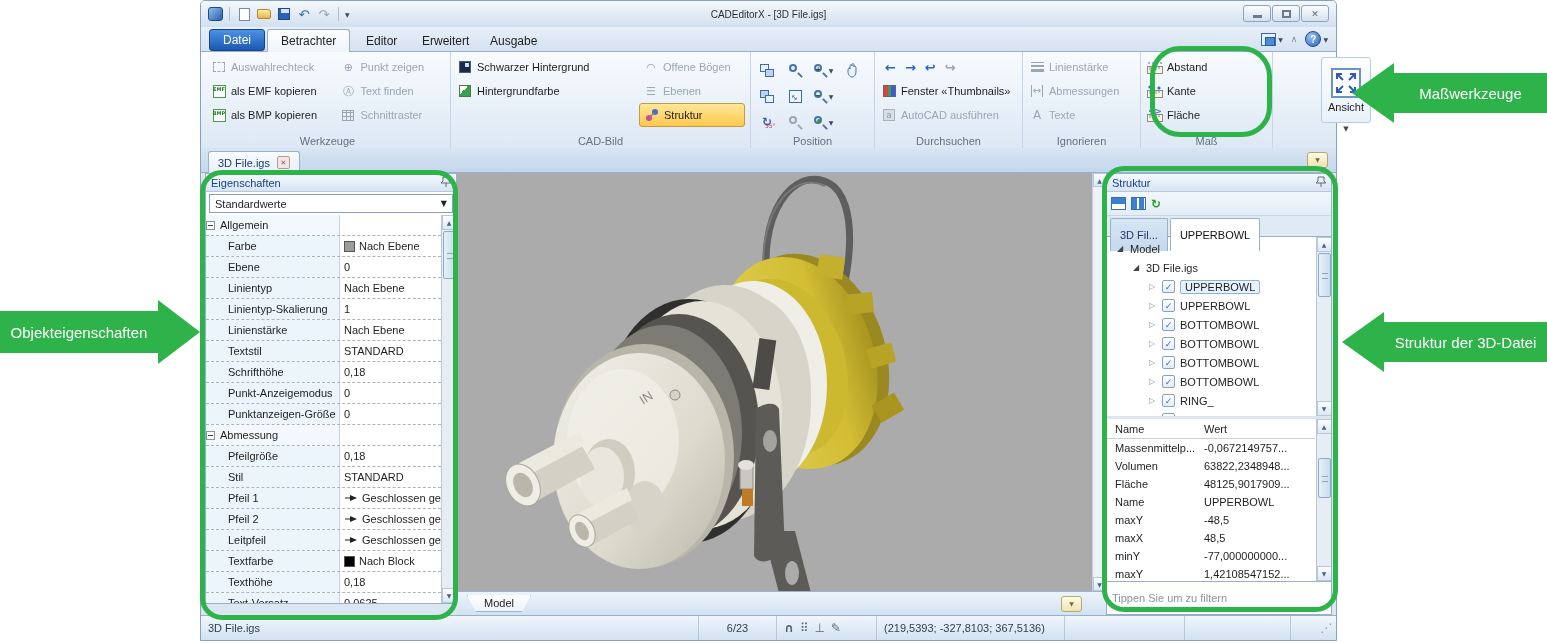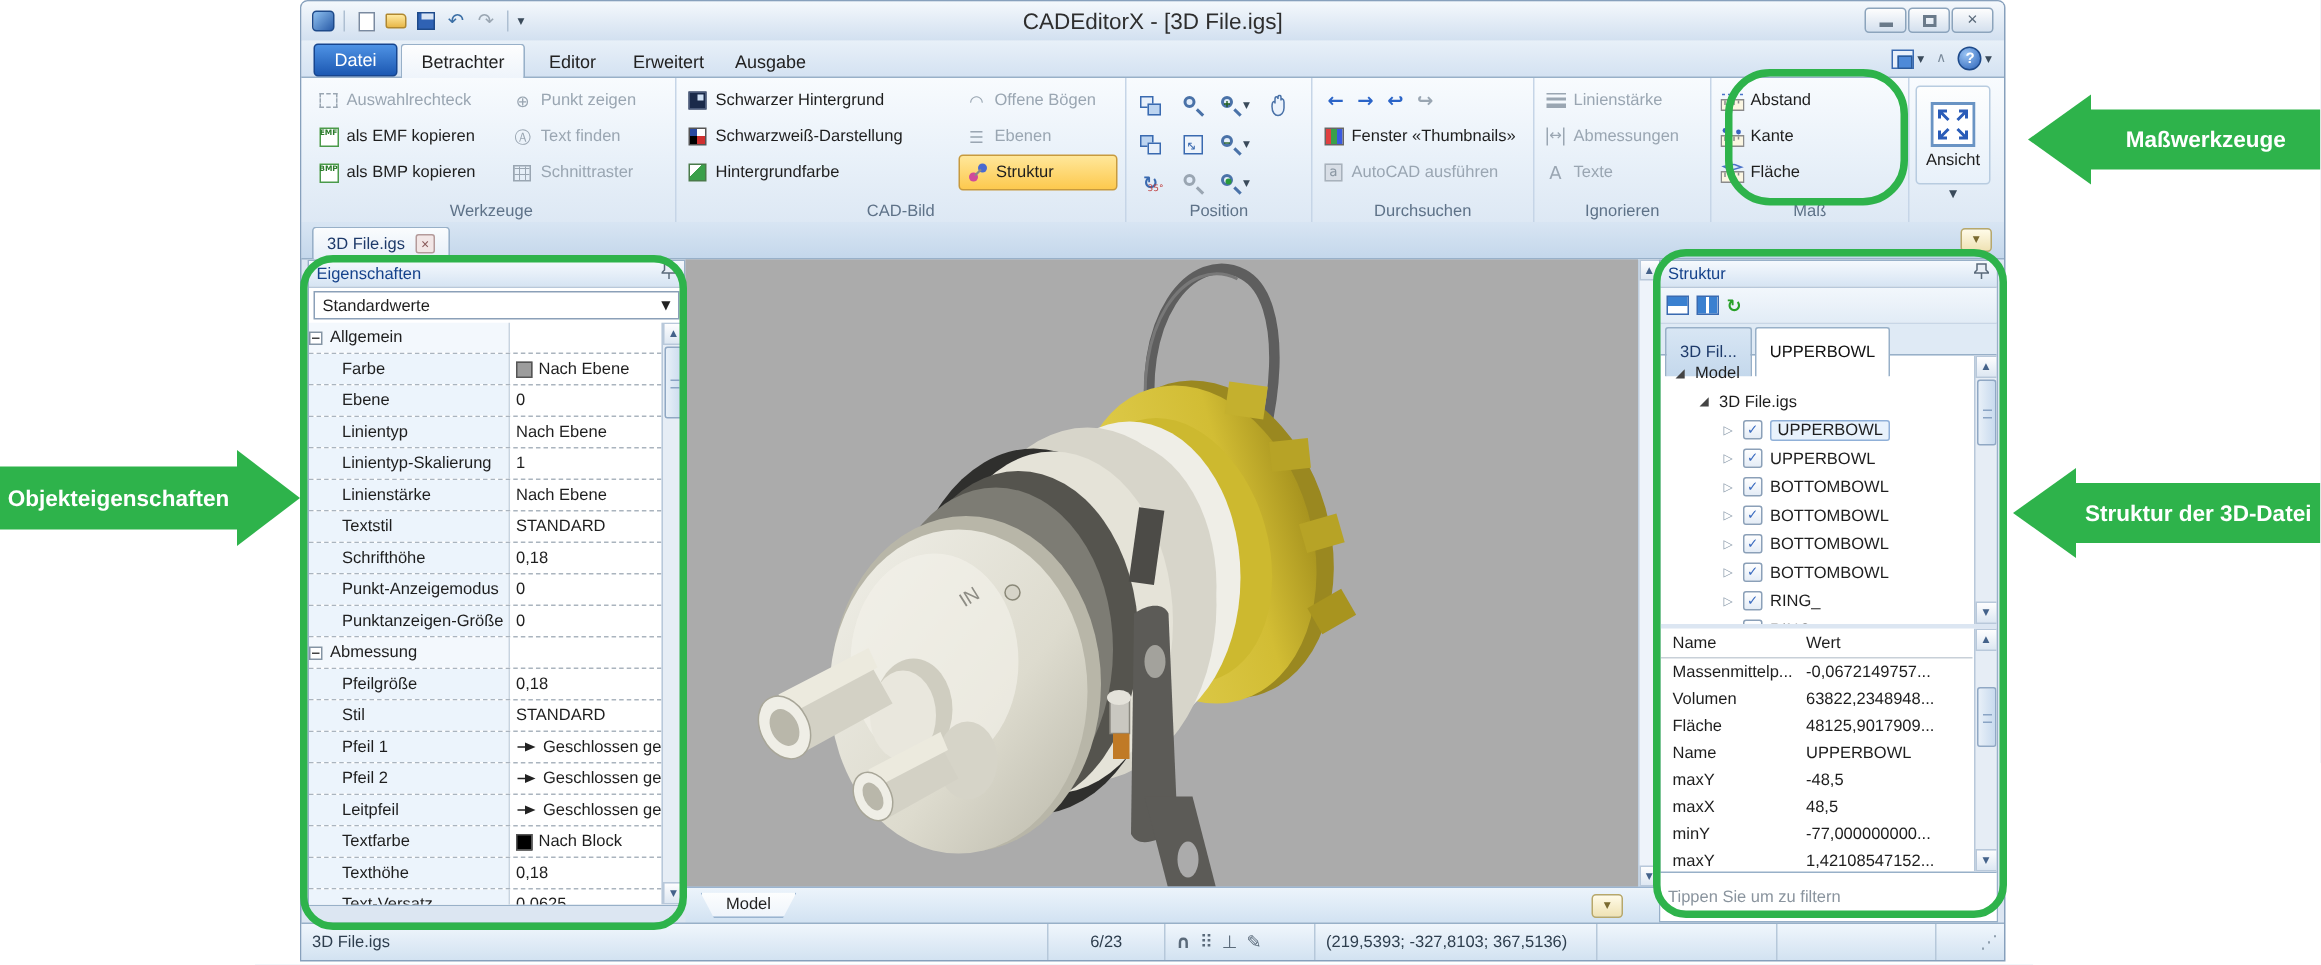--- a/index.html
+++ b/index.html
@@ -10,21 +10,21 @@
 .window{position:absolute;left:200px;top:0;width:1137px;height:641px;background:#dce6f2;border:1px solid #87a0bc;border-radius:5px 5px 0 0}
 .titlebar{position:absolute;left:0;top:0;right:0;height:26px;background:linear-gradient(#f4f8fc,#d2e0f0);border-radius:4px 4px 0 0;display:flex;align-items:center}
 .qat{display:flex;align-items:center;gap:4px;padding-left:6px;z-index:2}
 .qicon{width:16px;height:15px;display:inline-flex;align-items:center;justify-content:center}
 .appicon{width:15px;height:14px;border-radius:3px;background:linear-gradient(135deg,#8ec0f0,#2a5ca8);border:1px solid #1e4a8a}
 .newdoc{width:11px;height:13px;background:#fff;border:1px solid #7a8aa0}
 .folder{width:14px;height:10px;background:linear-gradient(#ffe9a0,#e8b84a);border:1px solid #b08830;border-radius:1px 3px 2px 2px}
 .floppy{width:12px;height:12px;background:#2f62b4;border:1px solid #1e4a8a;position:relative}
 .floppy::after{content:"";position:absolute;left:2px;top:0;width:8px;height:4px;background:#d8e4f4}
 .qsep{width:1px;height:14px;background:#aebfd2;margin:0 2px}
-.title{position:absolute;left:0;right:0;text-align:center;font-size:15px;color:#2e2e2e}
+.title{position:absolute;left:0;right:0;text-align:center;font-size:10px;color:#2e2e2e}
 .winbtns{position:absolute;right:7px;top:4px;display:flex;gap:1px;z-index:2}
 .winbtn{width:28px;height:17px;border:1px solid #8ca4bc;border-radius:3px;background:linear-gradient(#fdfdfd,#d4e0ee);display:flex;align-items:center;justify-content:center;color:#5a6a7a;font-size:9px}
 .minline{width:9px;height:3px;background:#6a7a8a;margin-top:6px}
 .maxbox{width:9px;height:8px;border:2px solid #6a7a8a}
 
 .tabrow{position:absolute;left:0;top:26px;right:0;height:25px;background:linear-gradient(#e8f0f8,#d4e2f2);border-bottom:1px solid #98b0c8}
 .rtab{position:absolute;top:3px;height:22px;padding:0 13px;display:flex;align-items:center;font-size:12px;color:#222}
 .rtab.datei{background:linear-gradient(#4e92e4,#1c58b2);color:#fff;border:1px solid #16458e;border-radius:3px;top:2px}
 .rtab.active{background:linear-gradient(#fefefe,#eef4fb);border:1px solid #98b0c8;border-bottom:1px solid #eef4fb;border-radius:3px 3px 0 0;top:2px;height:24px}
 .tabrt{position:absolute;right:8px;top:4px;display:flex;align-items:center;gap:8px}
@@ -131,21 +131,21 @@
 .filter{height:33px;border-top:1px solid #98b0c8}
 .filterin{width:100%;height:100%;border:none;outline:none;padding:0 5px;font:11px "Liberation Sans",sans-serif;color:#444;background:#fff}
 .filterin::placeholder{color:#8a949e;opacity:1}
 
 .statusbar{position:absolute;left:0;bottom:0;right:0;height:25px;background:linear-gradient(#f0f6fc,#d2e2f1);border-top:1px solid #98b0c8;display:flex;align-items:center;border-radius:0}
 .scell{border-right:1px solid #b6c8da;height:100%;display:flex;align-items:center;padding:0 7px;color:#2e3e4e}
 .sic{display:flex;align-items:center;gap:6px;color:#5a6a7a;font-size:12px}
 .grip{margin-left:auto;padding-right:4px;color:#8a9aaa;font-size:12px}
 
 .ring{position:absolute;border:5px solid #2eb34b;border-radius:24px;z-index:40;pointer-events:none}
-.alabel{position:absolute;background:#2eb34b;color:#fff;font-weight:bold;font-size:15px;display:flex;align-items:center;justify-content:center;z-index:40}
+.alabel{position:absolute;background:#2eb34b;color:#fff;font-weight:normal;font-size:15px;display:flex;align-items:center;justify-content:center;z-index:40}
 .tri{position:absolute;width:0;height:0;z-index:40}
 </style>
 </head>
 <body>
 
 <div id="canvas">
 
   <div class="window">
 
     <div class="titlebar">
@@ -247,26 +247,20 @@
         <div style="display:flex">
           <div style="width:186px">
             <div class="ritem">
                 <span class="ic">
                   <span class="darksq"></span>
                 </span>
                 <span>Schwarzer Hintergrund</span>
               </div>
             <div class="ritem">
                 <span class="ic">
-                  <span class="bwsq"></span>
-                </span>
-                <span>Schwarzweiß-Darstellung</span>
-              </div>
-            <div class="ritem">
-                <span class="ic">
                   <span class="bgcol"></span>
                 </span>
                 <span>Hintergrundfarbe</span>
               </div>
           </div>
           <div style="width:106px">
             <div class="ritem dis">
                 <span class="ic g" style="color:#9aa6b2">◠</span>
                 <span>Offene Bögen</span>
               </div>
@@ -429,21 +423,21 @@
                 <path d="M2 2 L9 0.5 L14 2.5 L7 4.5 Z" fill="#dceaf8" stroke="#4a72c8"></path>
                 <rect x="0.5" y="5.5" width="15" height="7" fill="#fbf6e2" stroke="#8a8a8a"></rect>
                 <path d="M3 6v3 M6 6v2 M9 6v3 M12 6v2" stroke="#8a8a8a"></path>
               </svg>
             </span>
             <span>Fläche</span>
           </div>
         <div class="glabel">Maß</div>
       </div>
 
-      <div class="rgroup" style="left:1072px;width:58px;border-right:none">
+      <div class="rgroup" style="left:1116px;width:58px;border-right:none">
         <div class="ansbtn">
           <svg width="30" height="30">
               <rect x="1" y="1" width="28" height="28" fill="#fff" stroke="#6a94c4" stroke-width="2"></rect>
               <path d="M12 12 L6 6 M6 11 L6 6 L11 6" stroke="#2a5cb8" stroke-width="2" fill="none"></path>
               <path d="M18 12 L24 6 M24 11 L24 6 L19 6" stroke="#2a5cb8" stroke-width="2" fill="none"></path>
               <path d="M12 18 L6 24 M6 19 L6 24 L11 24" stroke="#2a5cb8" stroke-width="2" fill="none"></path>
               <path d="M18 18 L24 24 M24 19 L24 24 L19 24" stroke="#2a5cb8" stroke-width="2" fill="none"></path>
             </svg>
           <span>Ansicht</span>
         </div>

